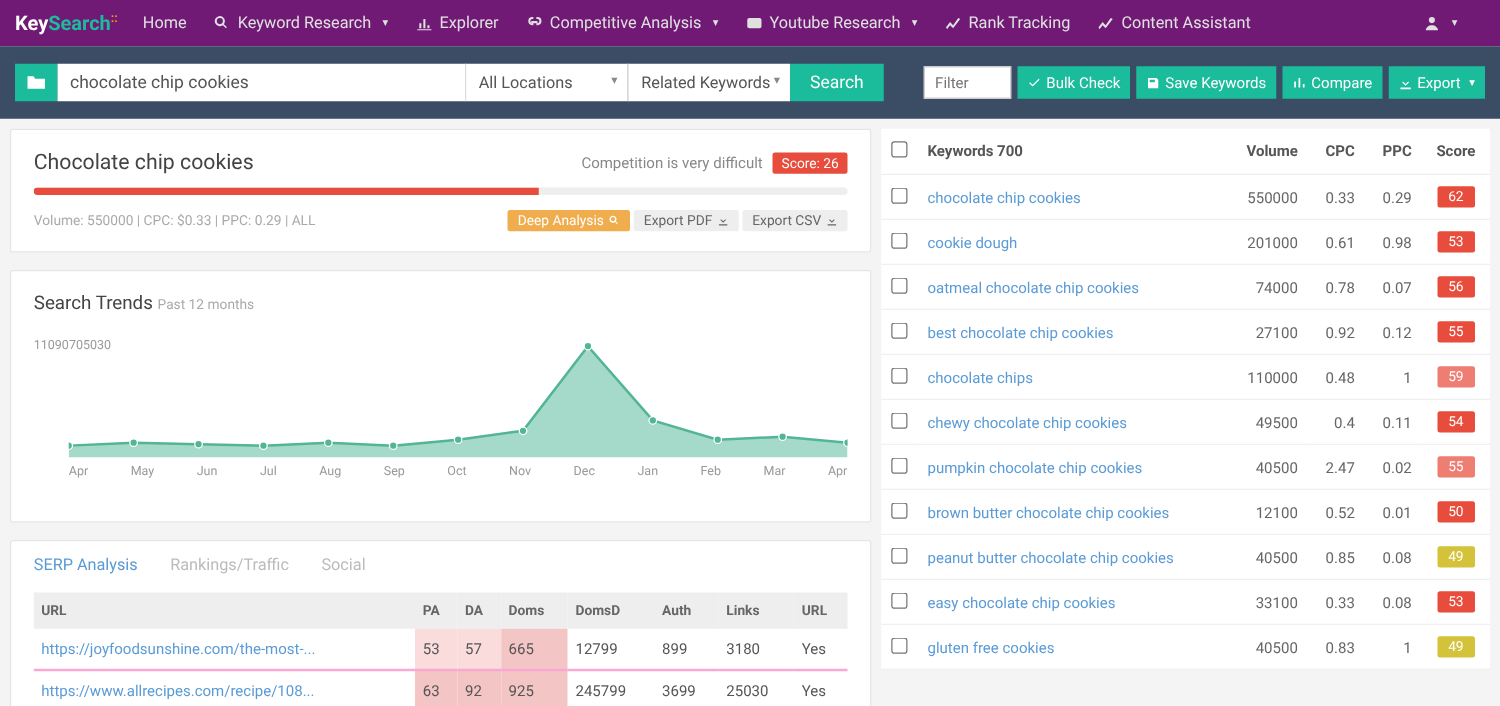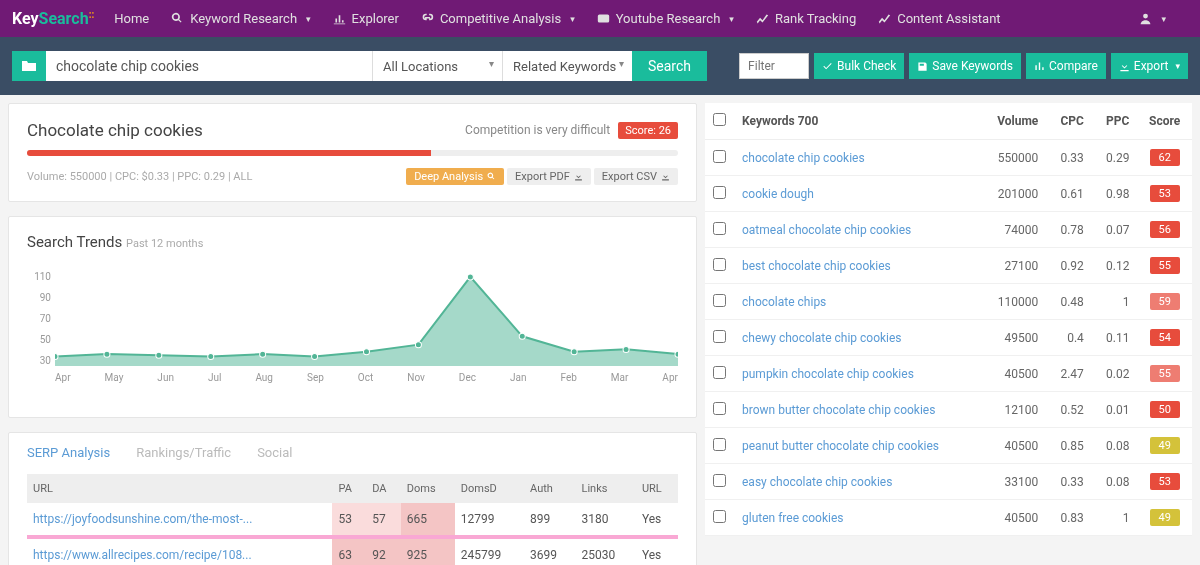--- a/index.html
+++ b/index.html
@@ -37,30 +37,30 @@
 .prog-fill{height:100%;background:#e74c3c}
 .kw-meta{font-size:11px;color:#aaa;display:flex;align-items:center}
 .kw-meta .sp{flex:1}
 .mini-btn{font-size:11px;padding:2px 8px;border-radius:2px;margin-left:3px;cursor:pointer;display:inline-flex;align-items:center;gap:4px}
 .mini-orange{background:#f0ad4e;color:#fff}
 .mini-gray{background:#eee;color:#666}
 .trends-panel{padding:16px 18px}
 .trends-title{font-size:15px;color:#444;margin-bottom:20px}
 .trends-sub{font-size:11px;color:#aaa;font-weight:400}
 .chart{position:relative;height:130px}
-.chart-y{position:absolute;left:0;top:0;height:95px;display:flex;flex-direction:column;justify-content:space-between;font-size:10px;color:#999;text-align:right;width:24px}
+.chart-y{position:absolute;left:0;top:0;height:95px;display:flex;flex-direction:row;justify-content:space-between;font-size:10px;color:#999;text-align:right;width:24px}
 .chart-area{margin-left:28px;height:95px;position:relative}
 .chart-x{margin-left:28px;display:flex;justify-content:space-between;font-size:10px;color:#999;margin-top:6px}
 .serp-panel{padding:12px 18px}
 .tabs{display:flex;gap:26px;margin-bottom:14px;font-size:13px}
 .tab{color:#bbb;cursor:pointer}
 .tab.active{color:#5b9bd5}
 .serp-table{width:100%;border-collapse:collapse;font-size:12px}
-.serp-table th{background:#eee;padding:8px 6px;text-align:left;font-weight:400;color:#666;font-size:11px}
-.serp-table td{padding:9px 6px;border-bottom:4px solid #f9a8d4;color:#555}
+.serp-table th{background:#eee;padding:8px 6px;text-align:left;font-weight:700;color:#666;font-size:11px}
+.serp-table td{padding:9px 6px;border-bottom:2px solid #f9a8d4;color:#555}
 .serp-table .url{color:#5b9bd5}
 .cell-pink{background:#f4c5c5}
 .cell-lpink{background:#fadcdc}
 .kw-table{width:100%;border-collapse:collapse;font-size:12px;background:#fff}
 .kw-table th{padding:10px 8px;text-align:left;font-weight:700;color:#555;border-bottom:1px solid #eee;font-size:12px}
 .kw-table td{padding:9px 8px;border-bottom:1px solid #f0f0f0;color:#666}
 .kw-table .kwname{color:#5b9bd5}
 .kw-table input[type=checkbox]{cursor:pointer}
 .sb{display:inline-block;min-width:30px;padding:2px 6px;border-radius:2px;color:#fff;font-size:11px}
 .s-red{background:#e74c3c}.s-lred{background:#ee7d72}.s-yel{background:#d4c23a}

